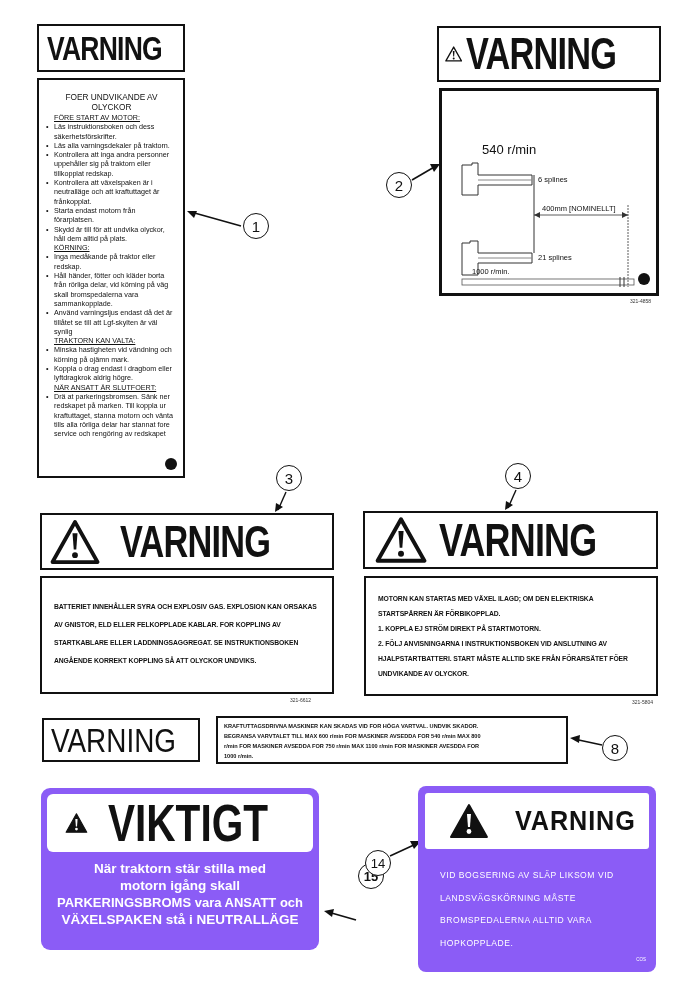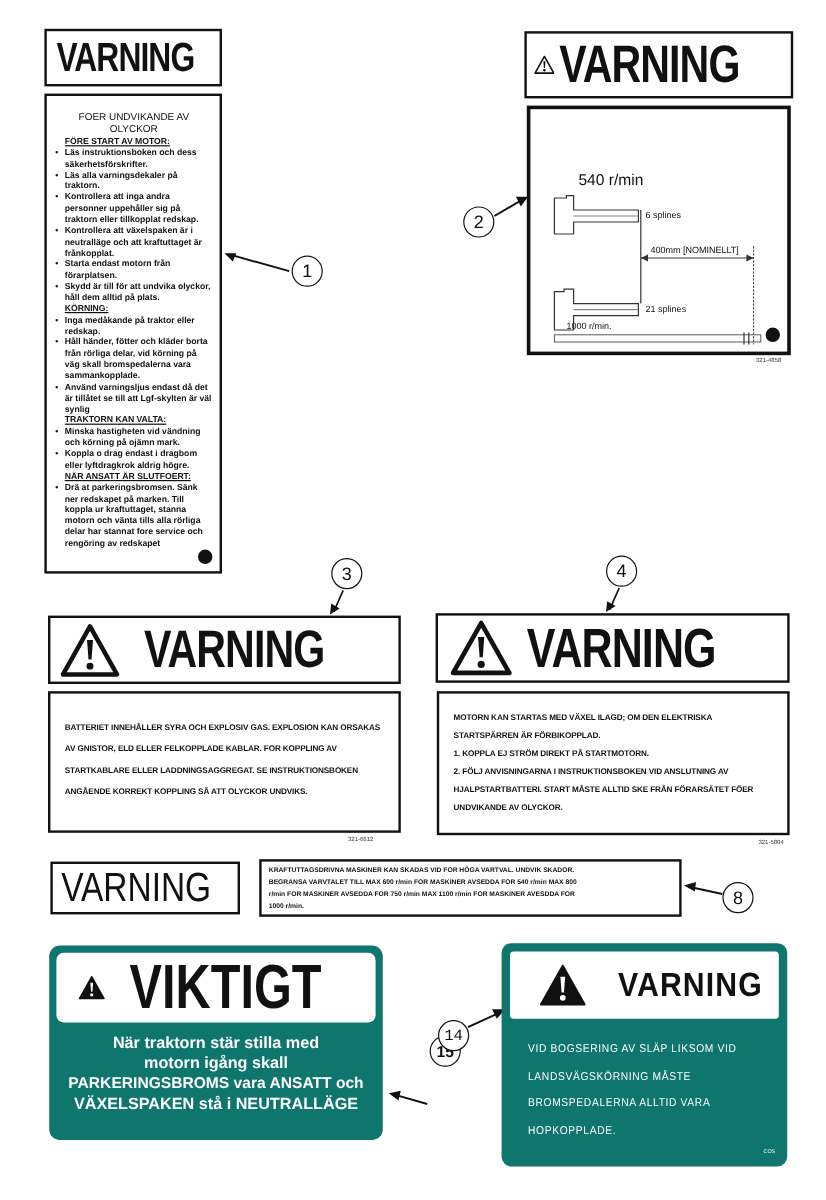--- a/index.html
+++ b/index.html
@@ -4,28 +4,28 @@
 <style>
   * { box-sizing: border-box; margin: 0; padding: 0; }
   html, body { width: 688px; height: 1000px; background: #fff; overflow: hidden; }
   body { position: relative; font-family: "Liberation Sans", sans-serif; color: #111; }
   .abs { position: absolute; }
   .box { position: absolute; border: 2px solid #111; background: #fff; }
   .hdr { display: flex; align-items: center; }
   .hdr-title { font-family: "Liberation Sans", sans-serif; font-weight: bold; color: #111; transform: scaleX(0.78); transform-origin: left center; letter-spacing: -1px; }
   .callout { position: absolute; width: 26px; height: 26px; border: 1.6px solid #111; border-radius: 50%; display: flex; align-items: center; justify-content: center; font-size: 15px; background: #fff; }
   .tri { display: block; }
-  .small { font-size: 7.2px; line-height: 9.3px; font-weight: bold; }
+  .small { font-size: 7.2px; line-height: 9.3px; }
   .caps { font-size: 6.8px; line-height: 18px; letter-spacing: -0.1px; font-weight: bold; }
   .partno { position: absolute; font-size: 5px; color: #333; }
   ul.b { list-style: none; }
   ul.b li { position: relative; padding-left: 8px; }
   ul.b li::before { content: "•"; position: absolute; left: 0; }
   .uh { text-decoration: underline; margin-left: 8px; }
-  .dark { position: absolute; background: #0f766e; border-radius: 9px; color: #fff; }
+  .dark { position: absolute; background: #8b5cf6; border-radius: 9px; color: #fff; }
   .dark-inner { position: absolute; background: #fff; border-radius: 6px; display: flex; align-items: center; }
 </style>
 </head>
 <body>
 
 <svg width="0" height="0" style="position:absolute">
   <defs>
     <symbol id="warn-tri" viewBox="0 0 40 36">
       <path d="M20 2 L38 34 L2 34 Z" fill="none" stroke="#111" stroke-width="3" stroke-linejoin="round"></path>
       <path d="M18 11 L22 11 L21 24 L19 24 Z" fill="#111"></path>
@@ -202,21 +202,21 @@
   </div>
 </div>
 <svg class="abs" style="left:322px; top:908px;" width="36" height="20">
   <line x1="34" y1="12" x2="6" y2="4" stroke="#111" stroke-width="1.6"></line>
   <path d="M2 3 L12 1 L10 9 Z" fill="#111"></path>
 </svg>
 <div class="callout" style="left:358px; top:863px;font-weight:bold;">
     <span style="font-size:13px;">15</span>
   </div>
 
-<div class="callout" style="left:365px; top:850px;font-family:Liberation Mono, monospace;">
+<div class="callout" style="left:365px; top:850px;">
     <span style="font-size:13px;">14</span>
   </div>
 <svg class="abs" style="left:388px; top:838px;" width="36" height="22">
   <line x1="2" y1="18" x2="28" y2="6" stroke="#111" stroke-width="1.6"></line>
   <path d="M33 3 L22 3 L26 11 Z" fill="#111"></path>
 </svg>
 <div class="dark" style="left:418px; top:786px; width:238px; height:186px; border-radius:8px;">
   <div class="dark-inner" style="left:7px; top:7px; width:224px; height:56px; padding-left:24px; border-radius:3px;">
     <svg class="tri" width="44" height="40">
         <use href="#warn-tri-solid"></use>

